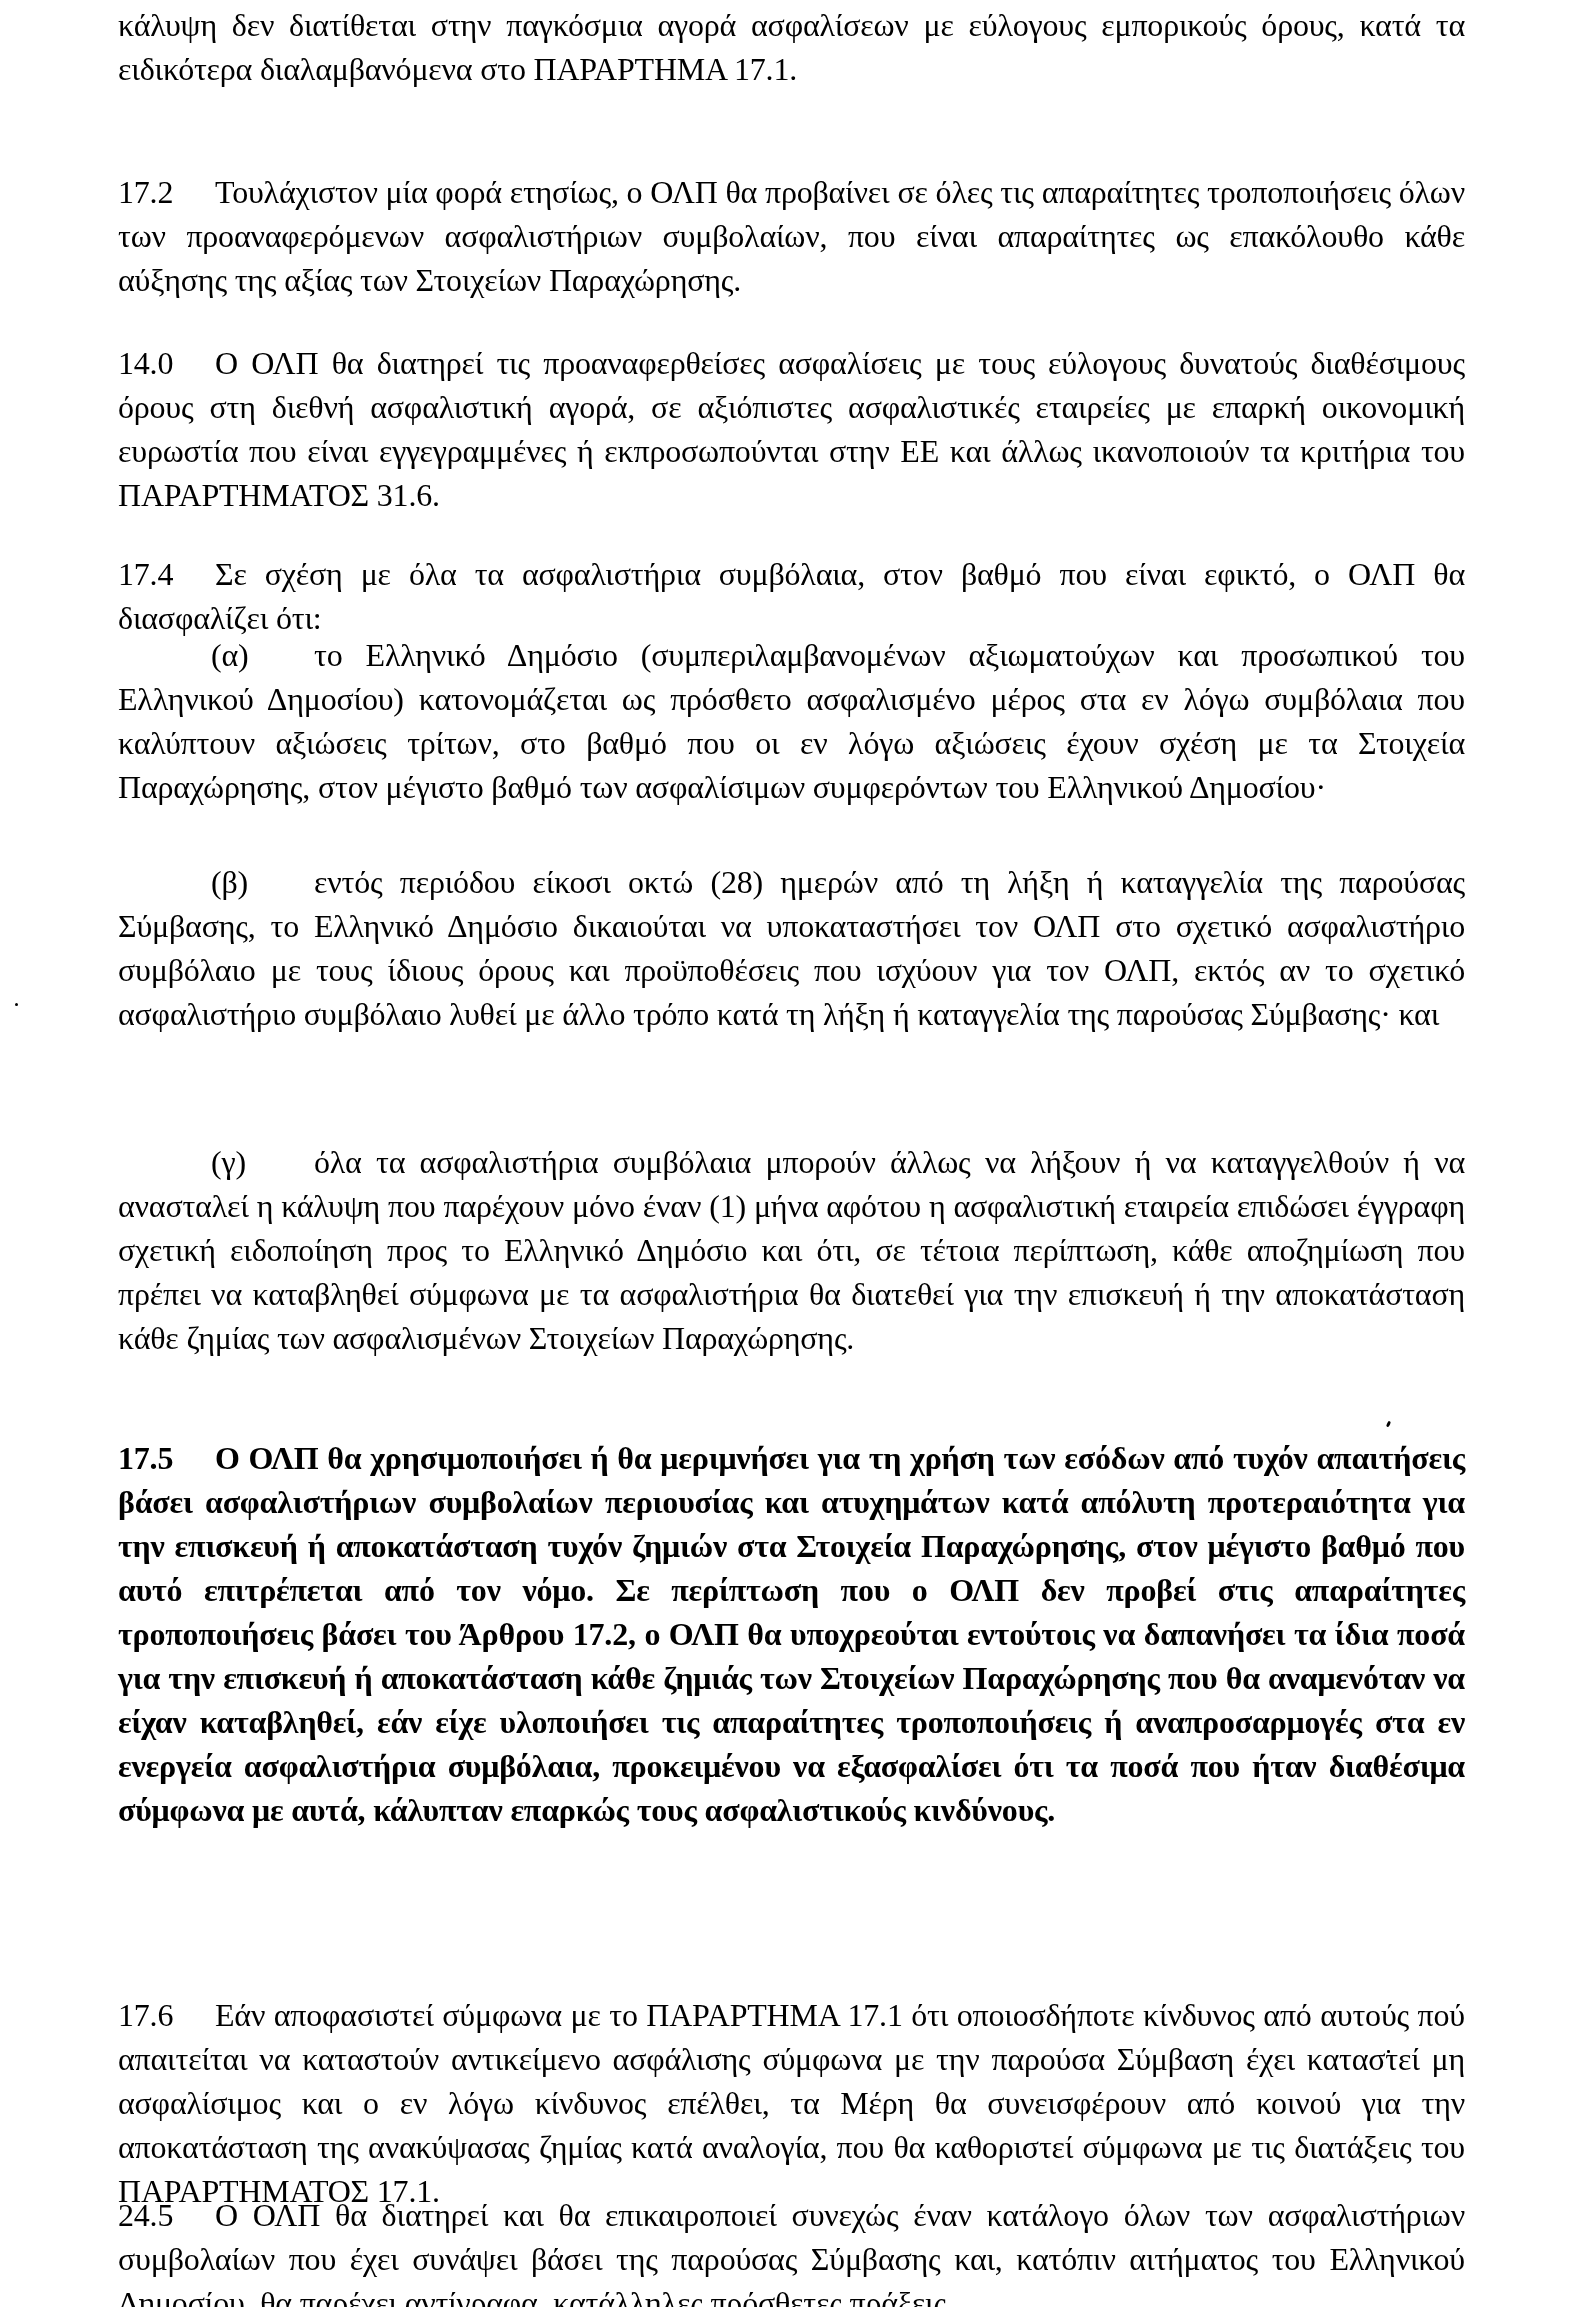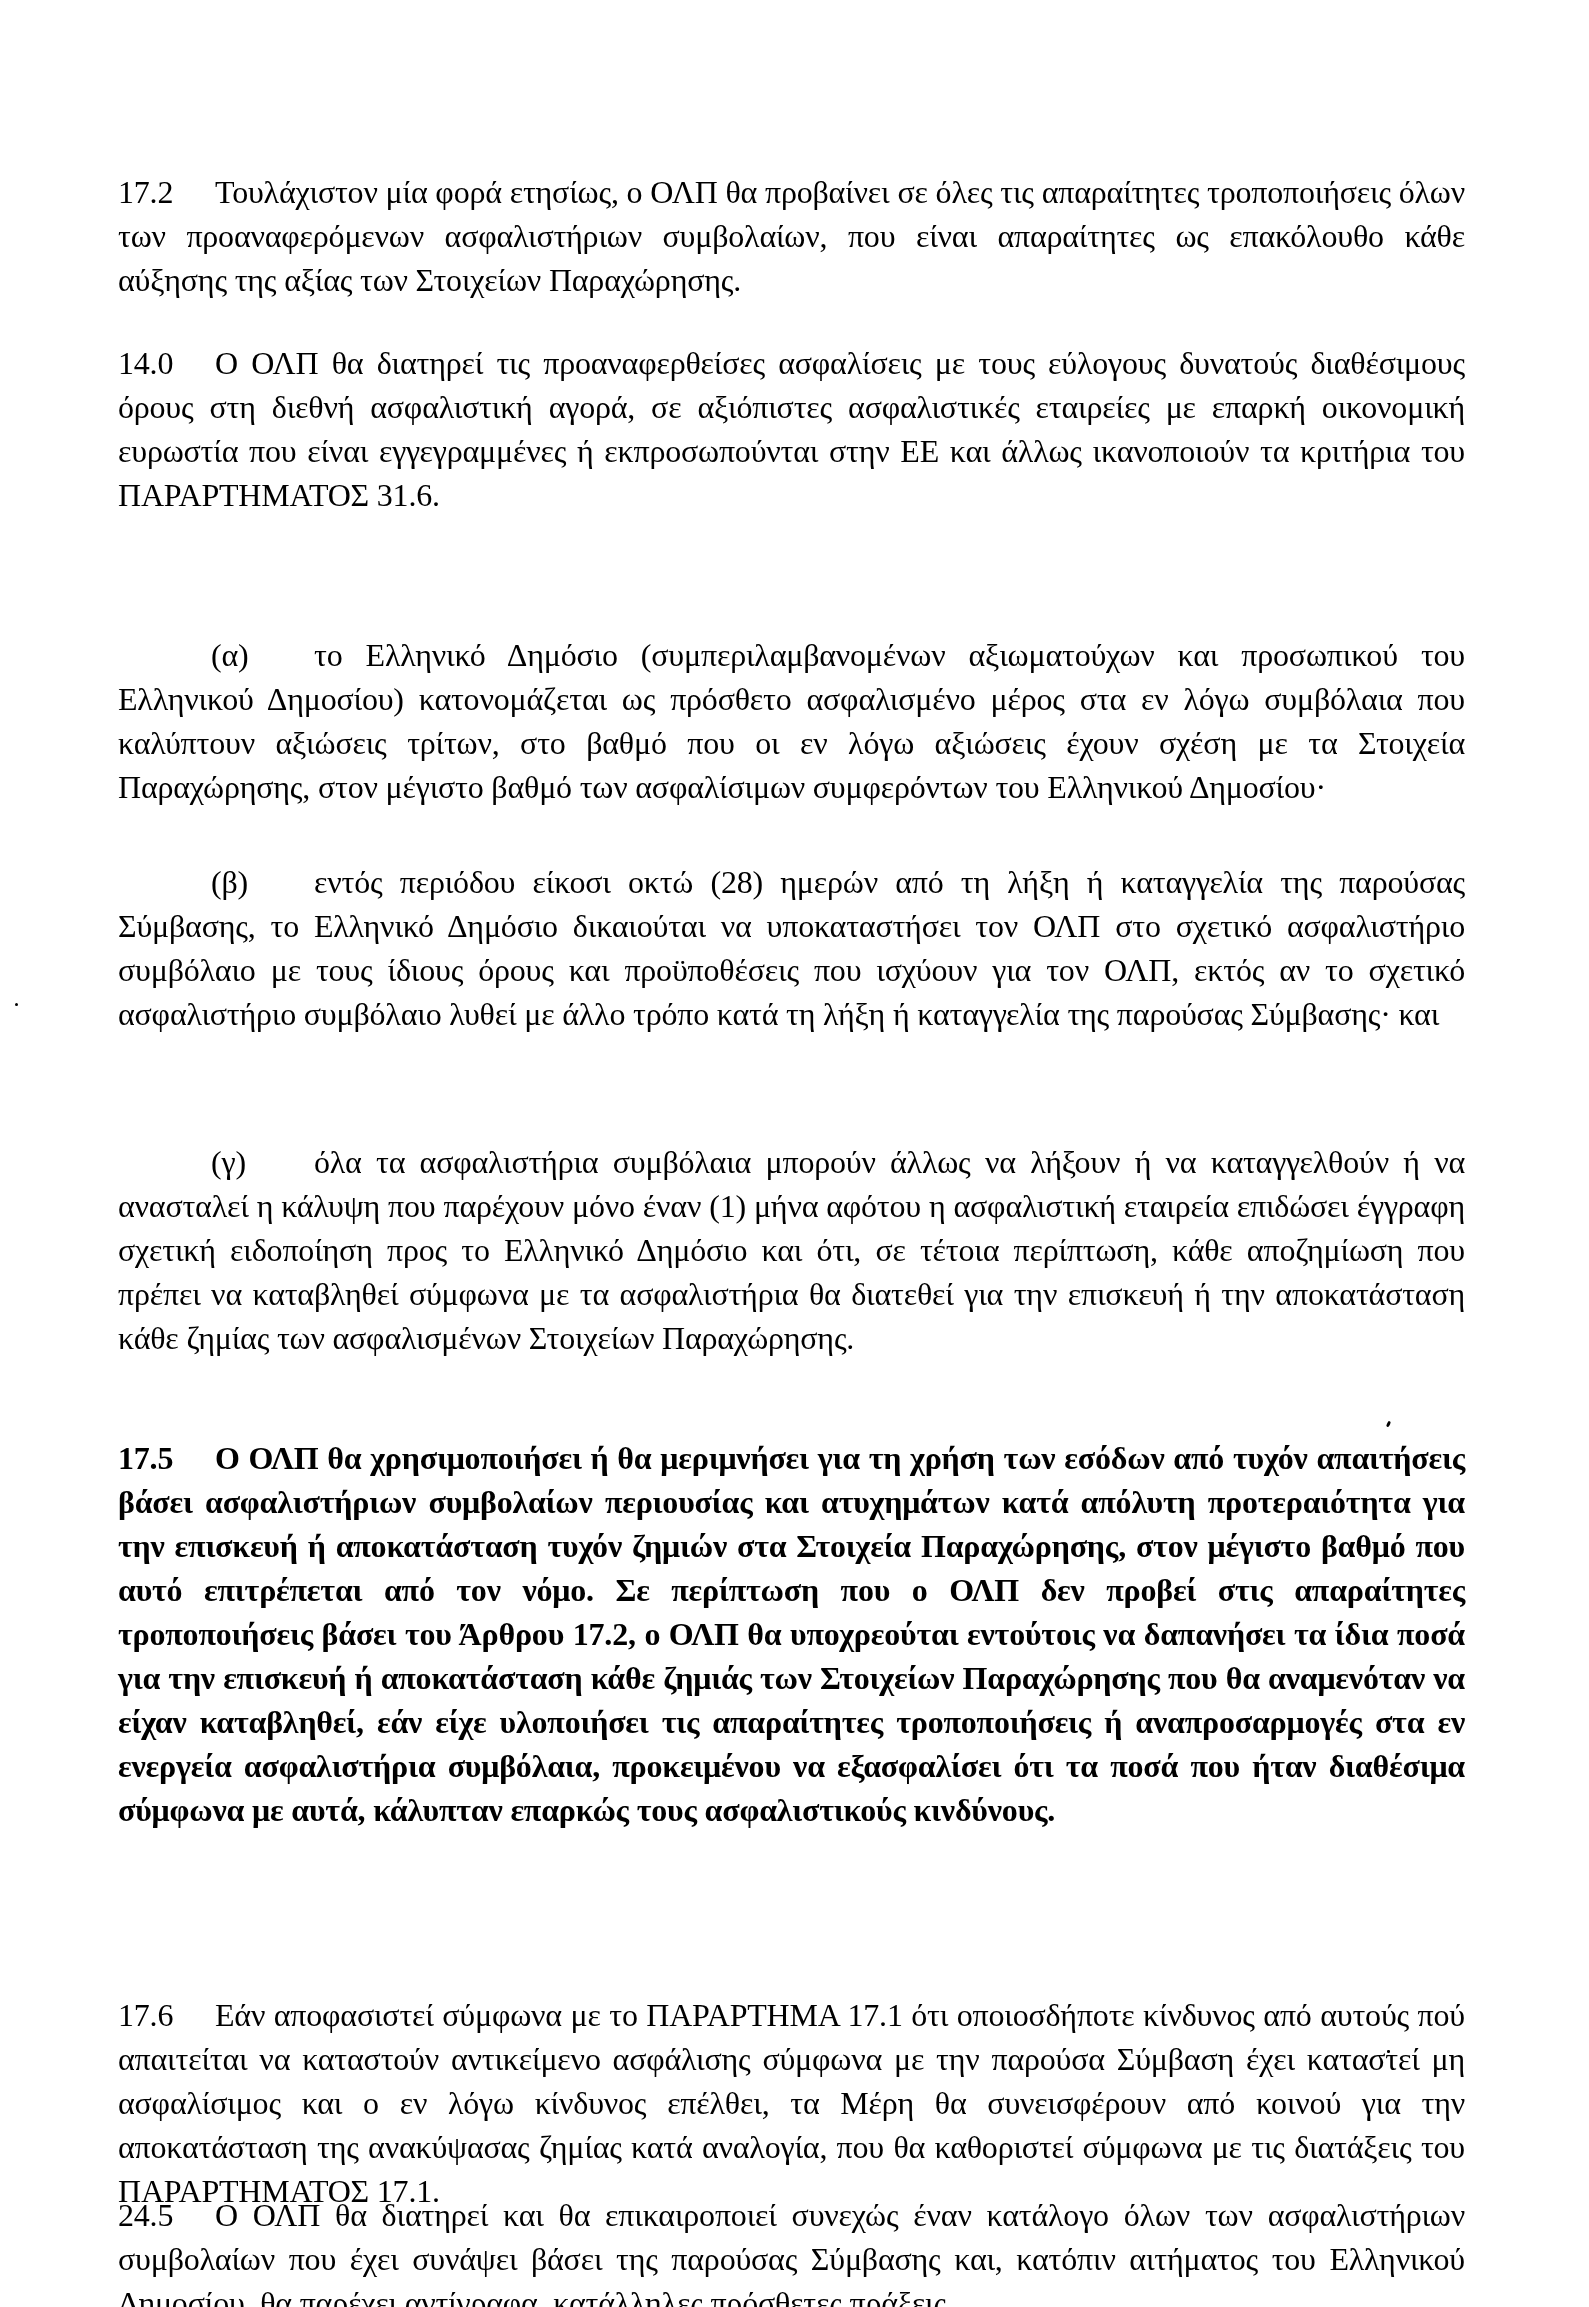--- a/index.html
+++ b/index.html
@@ -47,29 +47,35 @@
     position: absolute;
     background: #000;
     border-radius: 50%;
   }
 </style>
 </head>
 <body>
 
 <div class="page">
 
+  <p class="para" style="top:3.4px;">
+    <span>κάλυψη δεν διατίθεται στην παγκόσμια αγορά ασφαλίσεων με εύλογους εμπορικούς όρους, κατά τα ειδικότερα διαλαμβανόμενα στο ΠΑΡΑΡΤΗΜΑ 17.1.</span>
+  </p>
 
   <p class="para" style="top:127px;">
     <span class="num">17.2</span><span>Τουλάχιστον μία φορά ετησίως, ο ΟΛΠ θα προβαίνει σε όλες τις απαραίτητες τροποποιήσεις όλων των προαναφερόμενων ασφαλιστήριων συμβολαίων, που είναι απαραίτητες ως επακόλουθο κάθε αύξησης της αξίας των Στοιχείων Παραχώρησης.</span>
   </p>
 
   <p class="para" style="top:298px;">
     <span class="num">14.0</span><span>Ο ΟΛΠ θα διατηρεί τις προαναφερθείσες ασφαλίσεις με τους εύλογους δυνατούς διαθέσιμους όρους στη διεθνή ασφαλιστική αγορά, σε αξιόπιστες ασφαλιστικές εταιρείες με επαρκή οικονομική ευρωστία που είναι εγγεγραμμένες ή εκπροσωπούνται στην ΕΕ και άλλως ικανοποιούν τα κριτήρια του ΠΑΡΑΡΤΗΜΑΤΟΣ 31.6.</span>
   </p>
 
+  <p class="para" style="top:509px;">
+    <span class="num">17.4</span><span>Σε σχέση με όλα τα ασφαλιστήρια συμβόλαια, στον βαθμό που είναι εφικτό, ο ΟΛΠ θα διασφαλίζει ότι:</span>
+  </p>
 
   <p class="para" style="top:633px;">
     <span class="sub-label">(α)</span><span>το Ελληνικό Δημόσιο (συμπεριλαμβανομένων αξιωματούχων και προσωπικού του Ελληνικού Δημοσίου) κατονομάζεται ως πρόσθετο ασφαλισμένο μέρος στα εν λόγω συμβόλαια που καλύπτουν αξιώσεις τρίτων, στο βαθμό που οι εν λόγω αξιώσεις έχουν σχέση με τα Στοιχεία Παραχώρησης, στον μέγιστο βαθμό των ασφαλίσιμων συμφερόντων του Ελληνικού Δημοσίου·</span>
   </p>
 
   <p class="para" style="top:860px;">
     <span class="sub-label">(β)</span><span>εντός περιόδου είκοσι οκτώ (28) ημερών από τη λήξη ή καταγγελία της παρούσας Σύμβασης, το Ελληνικό Δημόσιο δικαιούται να υποκαταστήσει τον ΟΛΠ στο σχετικό ασφαλιστήριο συμβόλαιο με τους ίδιους όρους και προϋποθέσεις που ισχύουν για τον ΟΛΠ, εκτός αν το σχετικό ασφαλιστήριο συμβόλαιο λυθεί με άλλο τρόπο κατά τη λήξη ή καταγγελία της παρούσας Σύμβασης· και</span>
   </p>
 
   <p class="para" style="top:1140px;">

